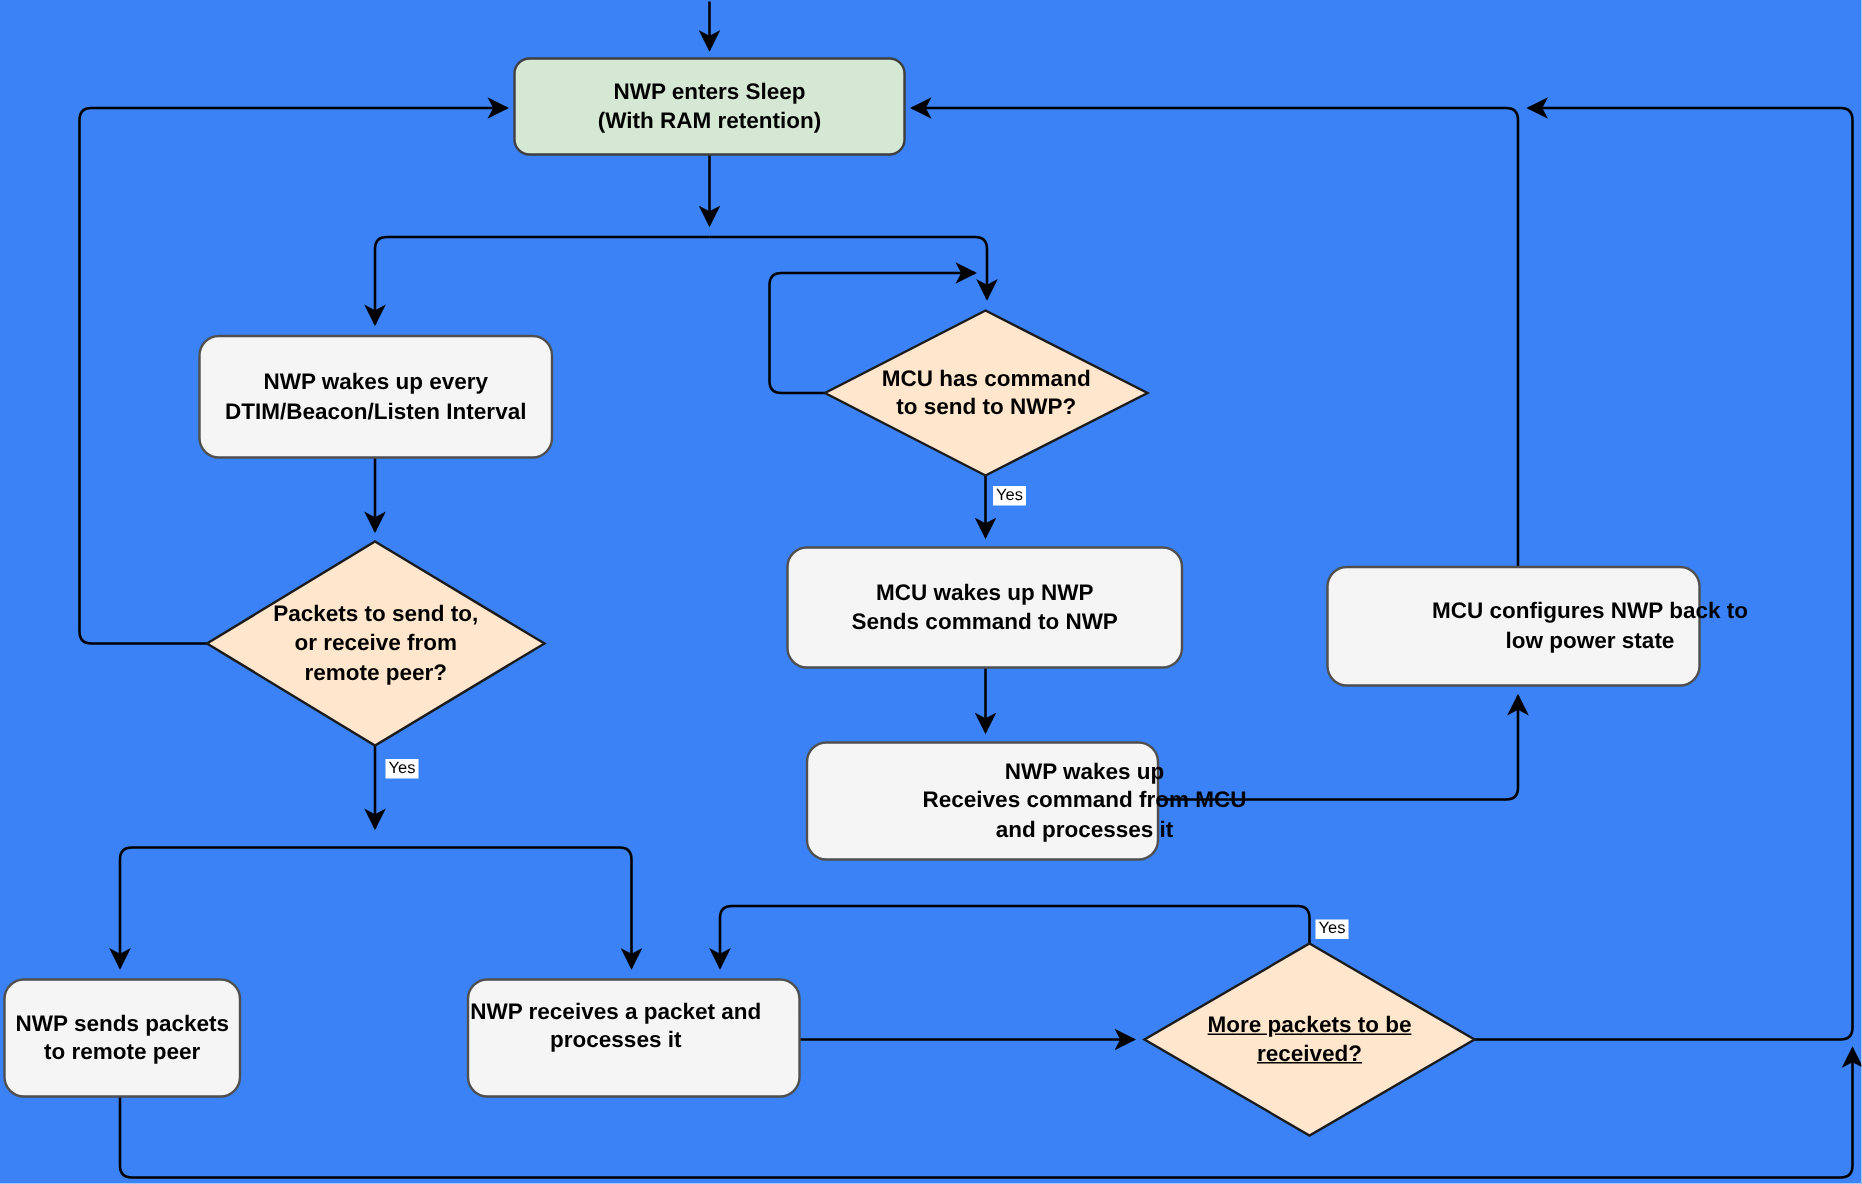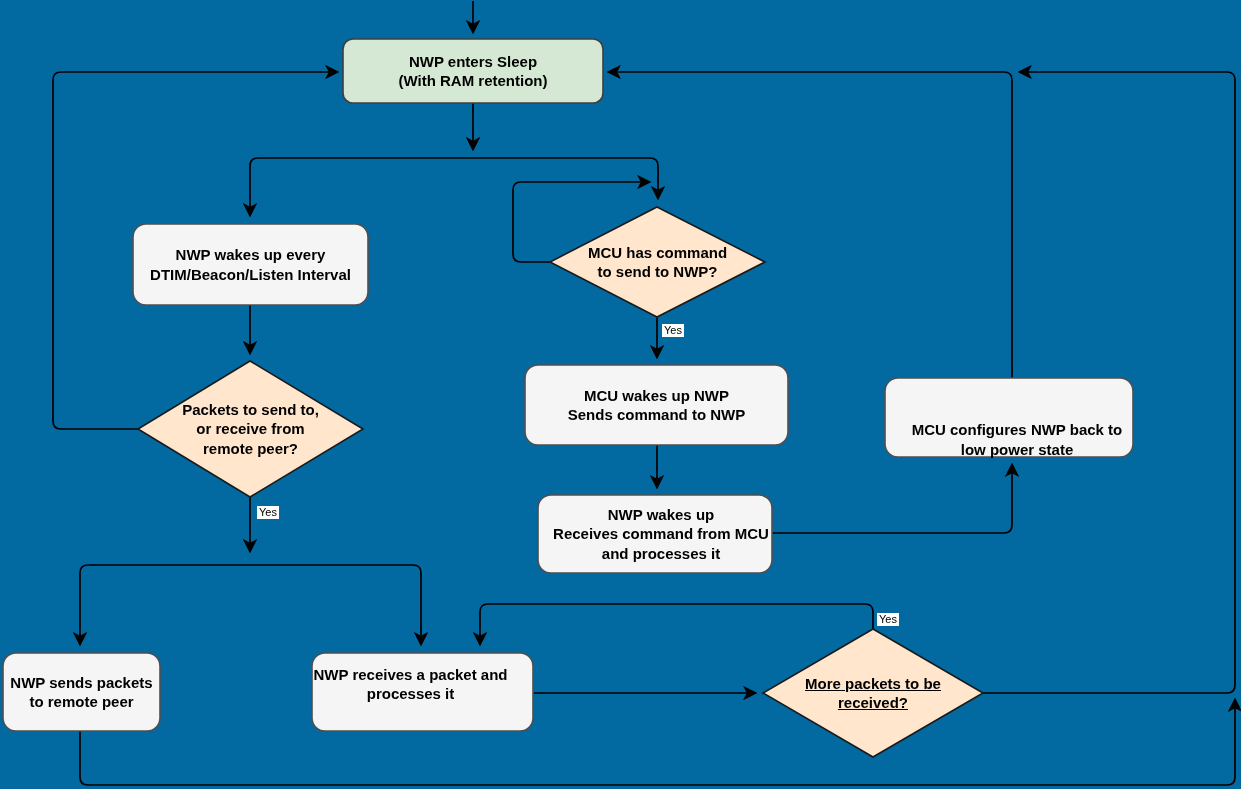--- a/index.html
+++ b/index.html
@@ -1,16 +1,16 @@
 <!DOCTYPE html>
 <html><head>
 <meta charset="utf-8">
 <style>
   html,body{margin:0;padding:0;background:#fff;}
-  .stage{position:relative;width:1241px;height:789px;background:#0369a1;overflow:hidden;
+  .stage{position:relative;width:1241px;height:789px;background:#3b82f6;overflow:hidden;
          font-family:"Liberation Sans", sans-serif;color:#000;}
   .stage svg{position:absolute;left:0;top:0;}
   .node-label{position:absolute;display:flex;align-items:center;justify-content:center;
          text-align:center;font-weight:bold;font-size:15px;line-height:1.28;
          white-space:pre-line;pointer-events:none;}
   .edge-label{position:absolute;font-weight:normal;font-size:11px;line-height:1;
          background:#ffffff;padding:1px 2px;pointer-events:none;}
 </style>
 </head>
 <body>
@@ -63,24 +63,24 @@
 (With RAM retention)</div>
   <div class="node-label" style="left:133px;top:224px;width:235px;height:81px;">NWP wakes up every
 DTIM/Beacon/Listen Interval</div>
   <div class="node-label" style="left:138px;top:361px;width:225px;height:136px;">Packets to send to,
 or receive from
 remote peer?</div>
   <div class="node-label" style="left:550px;top:207px;width:215px;height:110px;">MCU has command
 to send to NWP?</div>
   <div class="node-label" style="left:525px;top:365px;width:263px;height:80px;">MCU wakes up NWP
 Sends command to NWP</div>
-  <div class="node-label" style="left:520px;top:495px;width:282px;height:78px;">NWP wakes up
+  <div class="node-label" style="left:538px;top:495px;width:282px;height:78px;padding-left:44px;">NWP wakes up
 Receives command from MCU
 and processes it</div>
-  <div class="node-label" style="left:895px;top:378px;width:244px;height:79px;margin-top:22px;">MCU configures NWP back to
+  <div class="node-label" style="left:938px;top:378px;width:244px;height:79px;">MCU configures NWP back to
 low power state</div>
   <div class="node-label" style="left:3px;top:653px;width:157px;height:78px;text-align:center;">NWP sends packets
 to remote peer</div>
   <div class="node-label" style="left:300px;top:653px;width:221px;height:62px;">NWP receives a packet and
 processes it</div>
   <div class="node-label" style="left:763px;top:629px;width:220px;height:128px;text-decoration:underline;">More packets to be
 received?</div>
 
   <div class="edge-label" style="left:662px;top:324px;">Yes</div>
   <div class="edge-label" style="left:257px;top:506px;">Yes</div>

